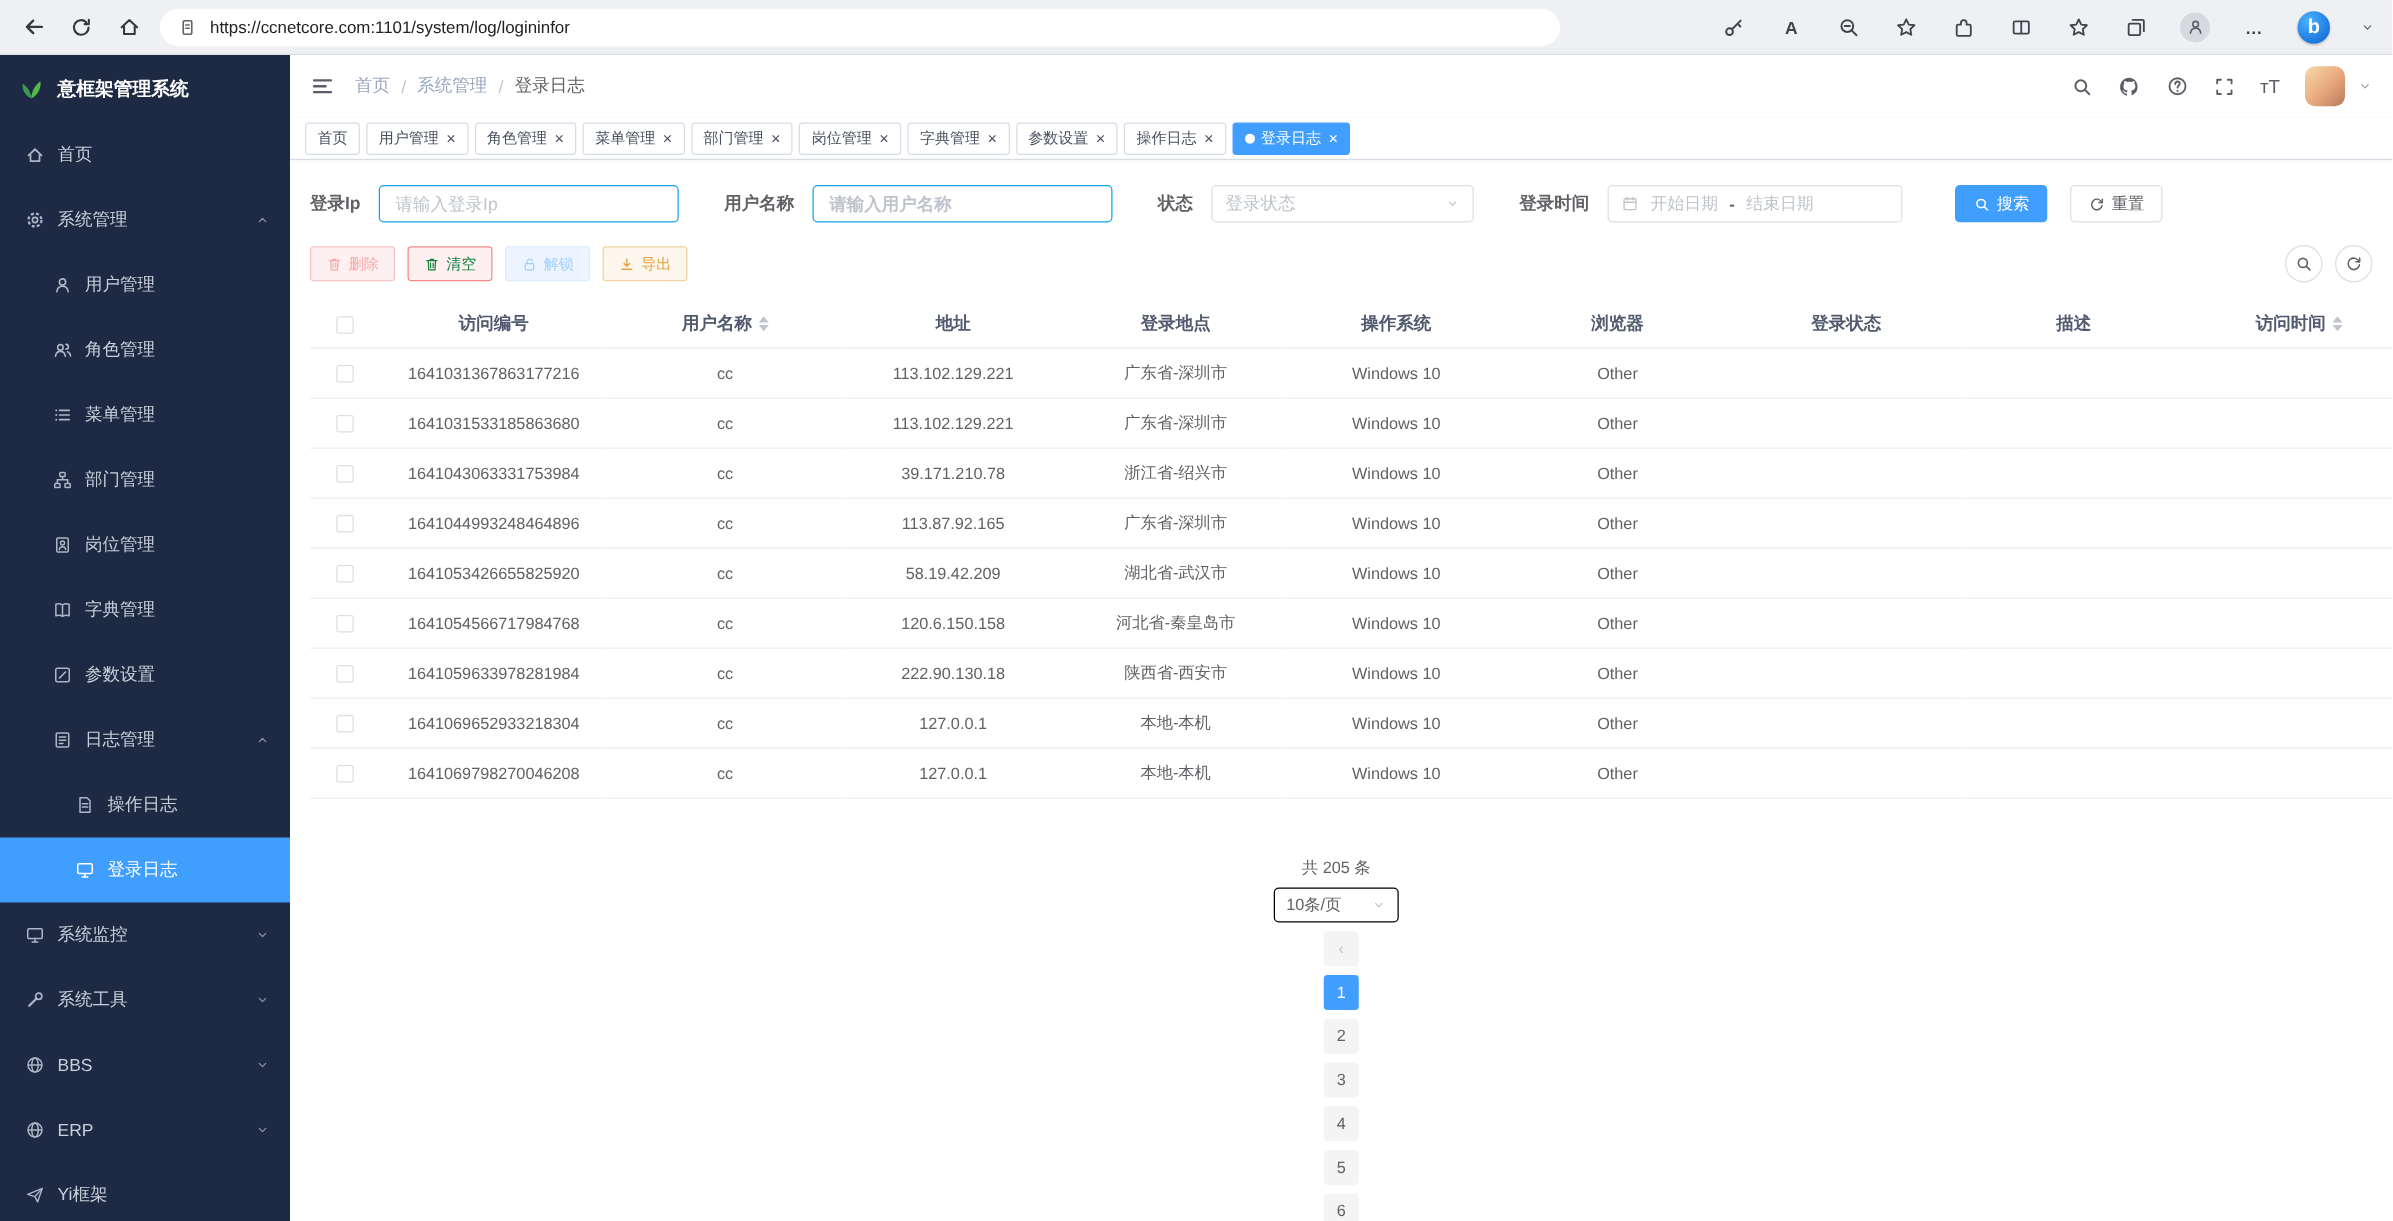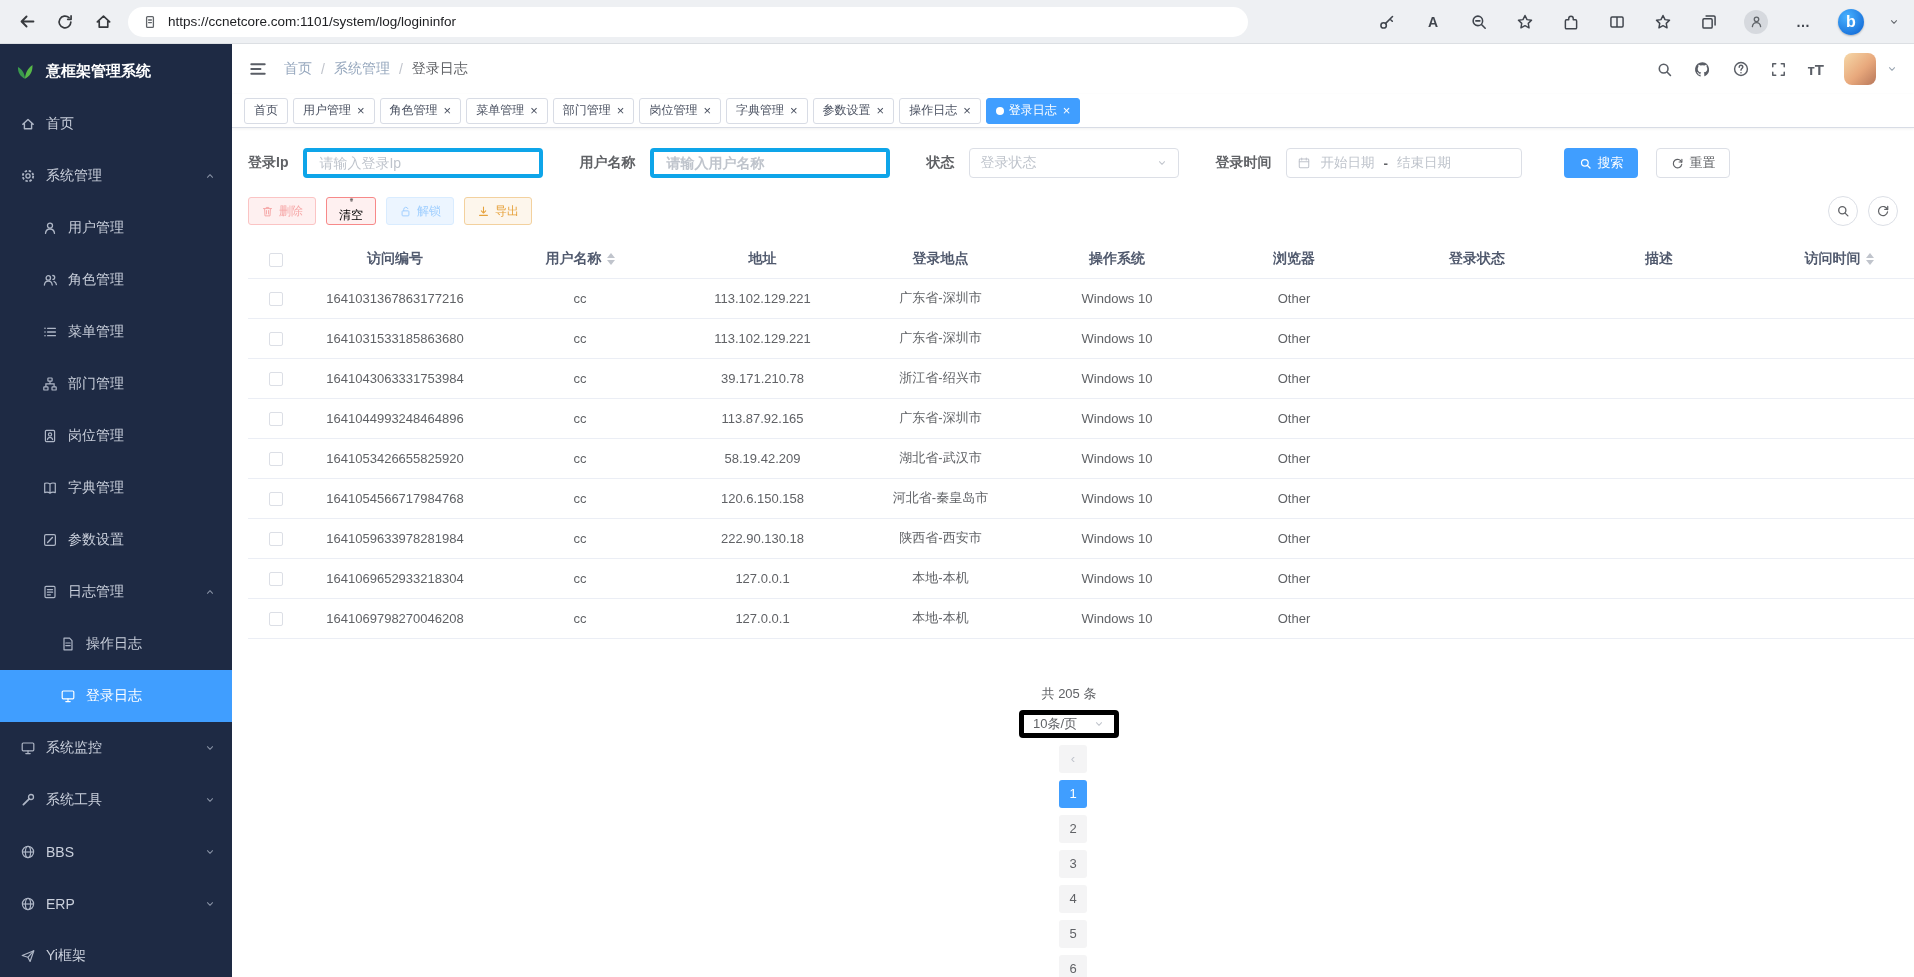--- a/index.html
+++ b/index.html
@@ -39,72 +39,72 @@
 
   
   .topbar { height:50px; flex:none; display:flex; align-items:center; gap:16px; padding:0 16px; }
   .hamburger { display:flex; color:#5a5e66; cursor:pointer; }
   .breadcrumb { display:flex; align-items:center; gap:9px; font-size:14px; }
   .bc-link { color:#97a8be; cursor:pointer; }
   .bc-sep { color:#c0c4cc; }
   .bc-current { color:#606266; }
   .topbar-icons { margin-left:auto; display:flex; align-items:center; gap:20px; color:#5a5e66; }
   .ticon { display:flex; align-items:center; justify-content:center; cursor:pointer; }
-  .ticon.textglyph { font-size:15px; font-weight:bold; color:#5a5e66; }
+  .ticon.textglyph { font-size:15px; font-weight:normal; color:#5a5e66; }
   .avatar { width:32px; height:32px; border-radius:8px; background:linear-gradient(135deg,#f6d8a8 0%,#e8a87c 55%,#b7775a 100%); }
   .avatar-caret { display:flex; color:#97a3b0; margin-left:-10px; }
 
   
   .tabsbar { height:34px; flex:none; display:flex; align-items:center; gap:5px; padding:0 12px; border-bottom:1px solid #d8dce5; box-shadow:0 1px 3px rgba(0,0,0,.06); }
   .tab { height:26px; display:inline-flex; align-items:center; gap:5px; padding:0 9px; border:1px solid #d8dce5; border-radius:3px; background:#fff; color:#495060; font-size:12px; cursor:pointer; white-space:nowrap; }
   .tab .dot { display:none; width:8px; height:8px; border-radius:50%; background:#fff; }
   .tab.active { background:#409eff; border-color:#409eff; color:#fff; }
   .tab.active .dot { display:block; }
   .tab-close { font-size:13px; line-height:1; margin-left:1px; }
 
   
   .content { flex:1; padding:20px 16px 0; overflow:hidden; }
 
   .filters { display:flex; align-items:center; margin-bottom:18px; }
   .f-item { display:flex; align-items:center; margin-right:36px; }
   .f-label { font-size:14px; font-weight:bold; color:#606266; margin-right:15px; white-space:nowrap; }
-  .text-input { height:30px; border:4px solid #0ea5e9; border-radius:4px; padding:0 12px; font-size:14px; color:#606266; outline:none; font-family:inherit; }
+  .text-input { height:30px; border:1px solid #0ea5e9; border-radius:4px; padding:0 12px; font-size:14px; color:#606266; outline:none; font-family:inherit; }
   .text-input::placeholder { color:#bfc4cc; }
   .w-ip { width:240px; } .w-user { width:240px;font-weight:bold; }
   .select-box { width:210px; height:30px; border:1px solid #dcdfe6; border-radius:4px; display:flex; align-items:center; justify-content:space-between; padding:0 10px; color:#bfc4cc; font-size:14px; cursor:pointer; }
   .select-box .sel-caret { color:#c0c4cc; display:flex; }
   .daterange { width:236px; height:30px; border:1px solid #dcdfe6; border-radius:4px; display:flex; align-items:center; gap:9px; padding:0 10px; color:#bfc4cc; font-size:13.5px; cursor:pointer; }
   .daterange .cal { color:#c0c4cc; display:flex; }
   .daterange .sep { color:#606266; font-weight:bold; }
   .btn { height:30px; border-radius:4px; display:inline-flex; align-items:center; gap:5px; font-size:13px; padding:0 14px; border:1px solid transparent; cursor:pointer; font-family:inherit; }
   .btn svg { flex:none; }
   .btn-search { background:#409eff; color:#fff; margin-left:6px; }
   .btn-reset { background:#fff; border-color:#dcdfe6; color:#606266; margin-left:18px; }
 
   .toolbar { display:flex; align-items:center; gap:10px; margin-bottom:14px; }
   .btn-sm { height:28px; padding:0 12px; font-size:12px; border-radius:3px; display:inline-flex; align-items:center; gap:5px; border:1px solid; cursor:pointer; font-family:inherit; }
   .btn-delete { background:#fef0f0; border-color:#fbc4c4; color:#f6a8a8; }
-  .btn-clear  { background:#fef0f0; border-color:#f78989; color:#000000;flex-direction:column; }
+  .btn-clear  { background:#fef0f0; border-color:#f78989; color:#15803d; }
   .btn-unlock { background:#ecf5ff; border-color:#d9ecff; color:#a0cfff;justify-content:center; }
   .btn-export { background:#fdf6ec; border-color:#f3d19e; color:#e6a23c; }
   .toolbar-spacer { flex:1; }
   .circle-btn { width:30px; height:30px; border-radius:50%; border:1px solid #dcdfe6; background:#fff; display:flex; align-items:center; justify-content:center; color:#606266; cursor:pointer; }
 
   table.data { width:100%; border-collapse:collapse; table-layout:fixed; }
   .data th { height:38px; font-size:14px; color:#515a6e; font-weight:bold; border-bottom:1px solid #ebeef5; text-align:center; padding:0 4px; white-space:nowrap; }
   .data td { height:40px; font-size:13px; color:#606266; border-bottom:1px solid #ebeef5; text-align:center; padding:0 4px; white-space:nowrap; overflow:hidden; }
   .checkbox { display:inline-block; width:14px; height:14px; border:1px solid #dcdfe6; border-radius:2px; background:#fff; vertical-align:middle; cursor:pointer; }
   .sort { display:inline-flex; flex-direction:column; margin-left:5px; vertical-align:middle; gap:2px; }
   .sort i { width:0; height:0; border-left:4px solid transparent; border-right:4px solid transparent; display:block; }
   .sort .up { border-bottom:5px solid #c0c4cc; }
   .sort .down { border-top:5px solid #c0c4cc; }
 
   .pagination { display:flex; align-items:center; justify-content:flex-end; gap:7px; margin-top:46px; font-size:13px; color:#606266;flex-direction:column; }
   .pg-total { margin-right:8px; }
-  .pg-size { width:100px; height:28px; border:5px solid #000000; border-radius:4px; display:flex; align-items:center; justify-content:space-between; padding:0 9px; color:#606266; margin-right:8px; cursor:pointer; }
+  .pg-size { width:100px; height:28px; border:1px solid #000000; border-radius:4px; display:flex; align-items:center; justify-content:space-between; padding:0 9px; color:#606266; margin-right:8px; cursor:pointer; }
   .pg-size .sel-caret { color:#c0c4cc; display:flex; }
   .pg-btn { min-width:28px; height:28px; padding:0 5px; background:#f4f4f5; border-radius:3px; display:inline-flex; align-items:center; justify-content:center; color:#606266; font-size:13px; cursor:pointer; }
   .pg-btn.active { background:#409eff; color:#fff; }
   .pg-prev { color:#c0c4cc; }
   .pg-ell { letter-spacing:1px; font-size:10px; }
   .pg-goto { display:flex; align-items:center; gap:7px; margin-left:8px; }
   .goto-input { width:44px; height:28px; border:1px solid #dcdfe6; border-radius:4px; text-align:center; font-size:13px; color:#606266; outline:none; font-family:inherit; }
 </style>
 </head>
 <body>

